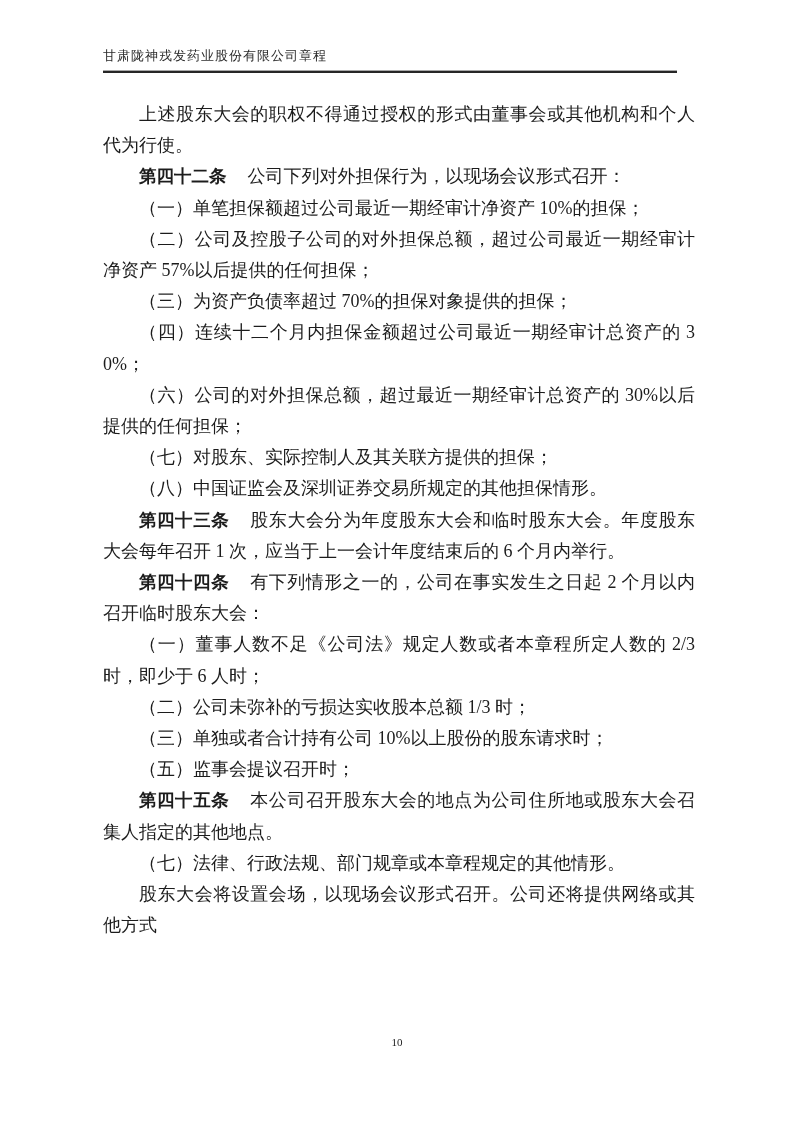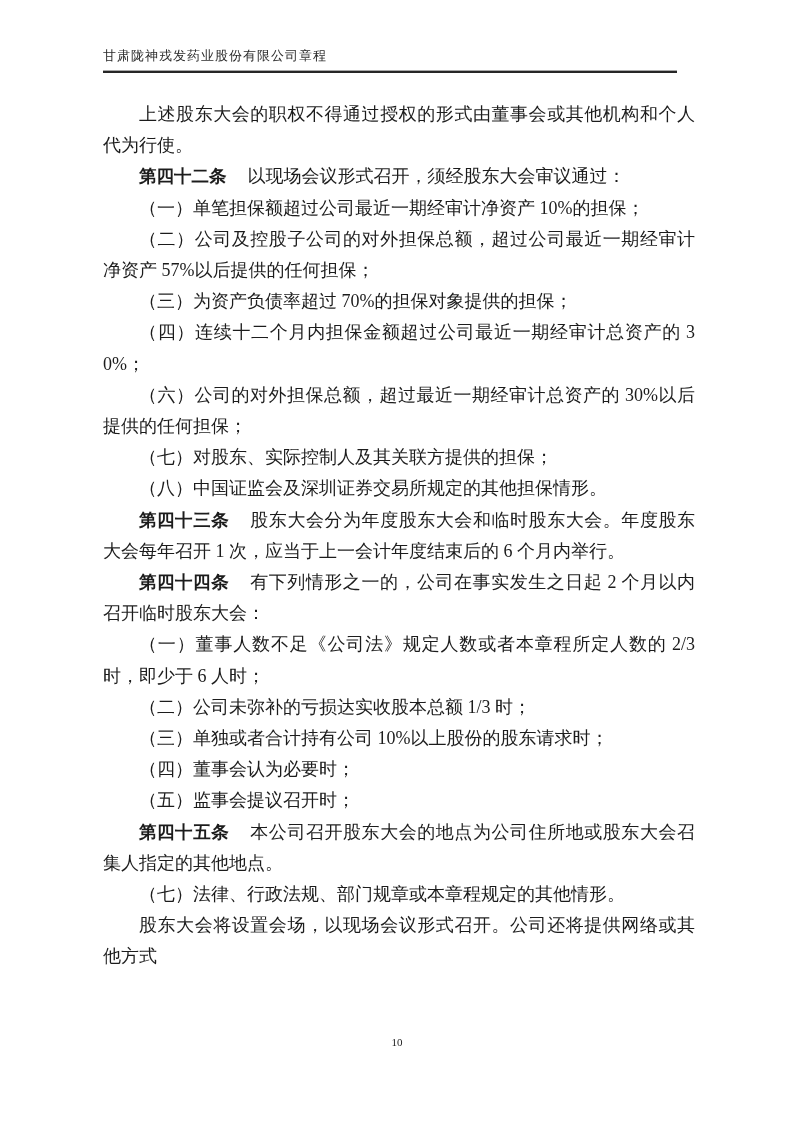--- a/index.html
+++ b/index.html
@@ -78,21 +78,21 @@
 <div class="page">
 
   <div class="page-header">
     <span class="header-title">甘肃陇神戎发药业股份有限公司章程</span>
     <div class="header-rule"></div>
   </div>
 
   <div class="doc-body">
   <p class="para"><b class="term"></b><span class="para-text">上述股东大会的职权不得通过授权的形式由董事会或其他机构和个人代为行使。</span></p>
 
-  <p class="para"><b class="term">第四十二条</b><span class="para-text">以现场会议形式召开，须经股东大会审议通过：</span></p>
+  <p class="para"><b class="term">第四十二条</b><span class="para-text">公司下列对外担保行为，以现场会议形式召开：</span></p>
 
   <p class="para"><b class="term"></b><span class="para-text">（一）单笔担保额超过公司最近一期经审计净资产 10%的担保；</span></p>
 
   <p class="para"><b class="term"></b><span class="para-text">（二）公司及控股子公司的对外担保总额，超过公司最近一期经审计净资产 57%以后提供的任何担保；</span></p>
 
   <p class="para"><b class="term"></b><span class="para-text">（三）为资产负债率超过 70%的担保对象提供的担保；</span></p>
 
   <p class="para"><b class="term"></b><span class="para-text">（四）连续十二个月内担保金额超过公司最近一期经审计总资产的 30%；</span></p>
 
 
@@ -105,21 +105,20 @@
   <p class="para"><b class="term">第四十三条</b><span class="para-text">股东大会分为年度股东大会和临时股东大会。年度股东大会每年召开 1 次，应当于上一会计年度结束后的 6 个月内举行。</span></p>
 
   <p class="para"><b class="term">第四十四条</b><span class="para-text">有下列情形之一的，公司在事实发生之日起 2 个月以内召开临时股东大会：</span></p>
 
   <p class="para"><b class="term"></b><span class="para-text">（一）董事人数不足《公司法》规定人数或者本章程所定人数的 2/3 时，即少于 6 人时；</span></p>
 
   <p class="para"><b class="term"></b><span class="para-text">（二）公司未弥补的亏损达实收股本总额 1/3 时；</span></p>
 
   <p class="para"><b class="term"></b><span class="para-text">（三）单独或者合计持有公司 10%以上股份的股东请求时；</span></p>
 
-  <p class="para"><b class="term"></b><span class="para-text">（四）董事会认为必要时；</span></p>
 
   <p class="para"><b class="term"></b><span class="para-text">（五）监事会提议召开时；</span></p>
 
 
   <p class="para"><b class="term">第四十五条</b><span class="para-text">本公司召开股东大会的地点为公司住所地或股东大会召集人指定的其他地点。</span></p>
 
   <p class="para"><b class="term"></b><span class="para-text">（七）法律、行政法规、部门规章或本章程规定的其他情形。</span></p>
 
   <p class="para"><b class="term"></b><span class="para-text">股东大会将设置会场，以现场会议形式召开。公司还将提供网络或其他方式</span></p>
 </div>

